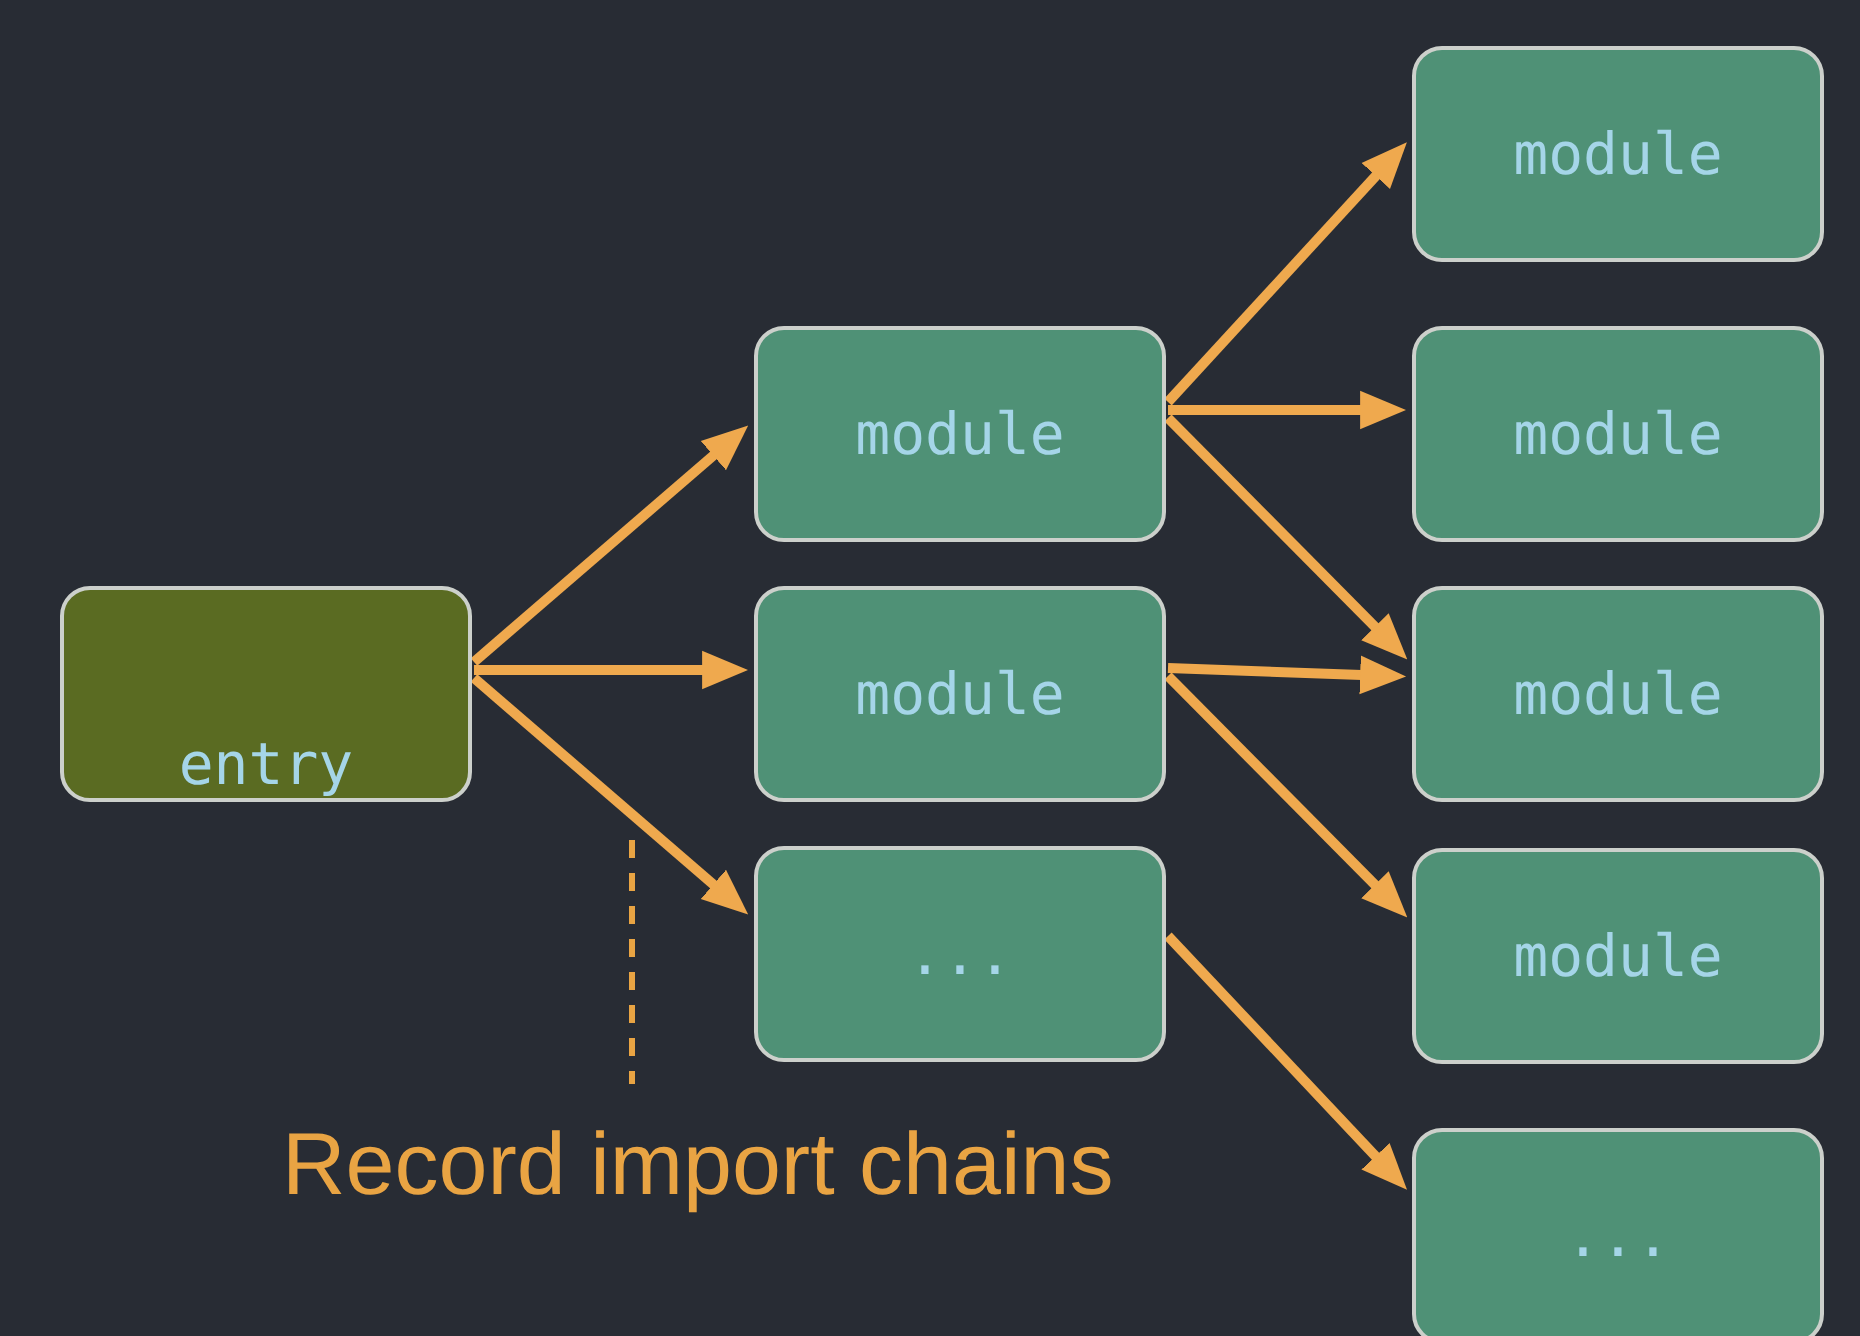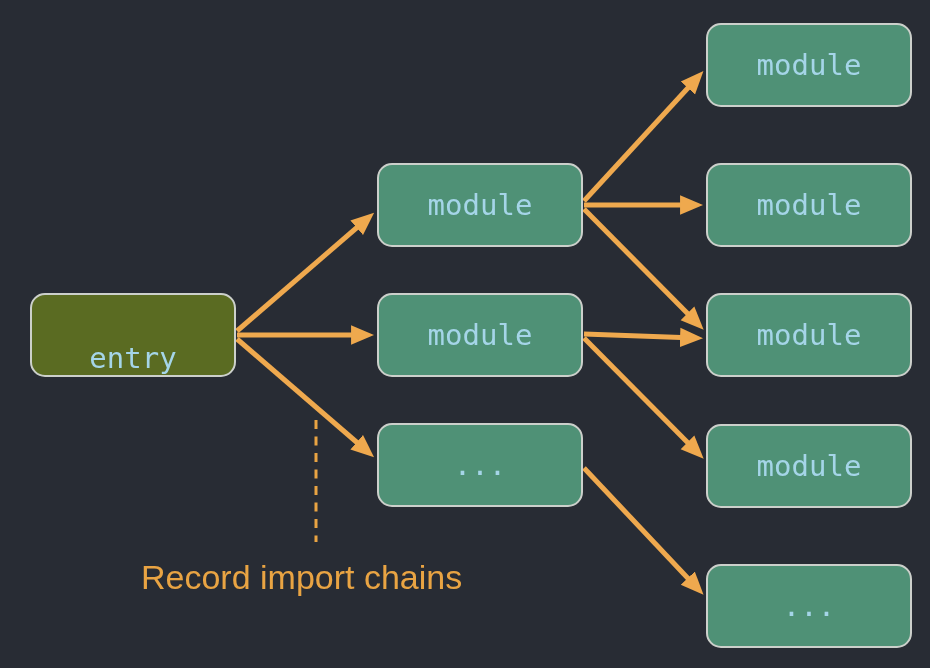--- a/index.html
+++ b/index.html
@@ -18,21 +18,21 @@
     overflow:hidden;
     font-family:"Liberation Sans", sans-serif;
   }
   .stage{position:relative;width:930px;height:668px;}
   .edges{position:absolute;left:0;top:0;width:930px;height:668px;}
   .edge{stroke:var(--arrow);stroke-width:5;fill:none;}
   .arrowhead-shape{fill:var(--arrow);}
   .dashed{stroke:var(--annotation-text);stroke-width:3;stroke-dasharray:9 7.5;fill:none;}
   .node{
     position:absolute;
-    width:206px;height:84px;
+    width:206px;height:108px;
     box-sizing:border-box;
     border:2px solid var(--node-border);
     border-radius:15px;
     display:flex;align-items:center;justify-content:center;
     font-family:"DejaVu Sans Mono","Liberation Mono",monospace;
     font-size:29px;
     color:var(--node-text);
   }
   .node.entry{background:var(--entry-fill);align-items:flex-end;}
   .node.module{background:var(--module-fill);}
@@ -42,21 +42,21 @@
   .pos-mid-cen {left:377px;top:293px;}
   .pos-mid-dots{left:377px;top:423px;}
   .pos-r1{left:706px;top:23px;}
   .pos-r2{left:706px;top:163px;}
   .pos-r3{left:706px;top:293px;}
   .pos-r4{left:706px;top:424px;}
   .pos-r5{left:706px;top:564px;}
   .annotation-label{
     position:absolute;
     left:141px;top:558px;
-    font-size:34px;
+    font-size:44px;
     color:var(--annotation-text);
     white-space:nowrap;
   }
 </style>
 </head>
 <body>
 
 <div class="stage">
 
   <svg class="edges" viewBox="0 0 930 668" xmlns="http://www.w3.org/2000/svg">

